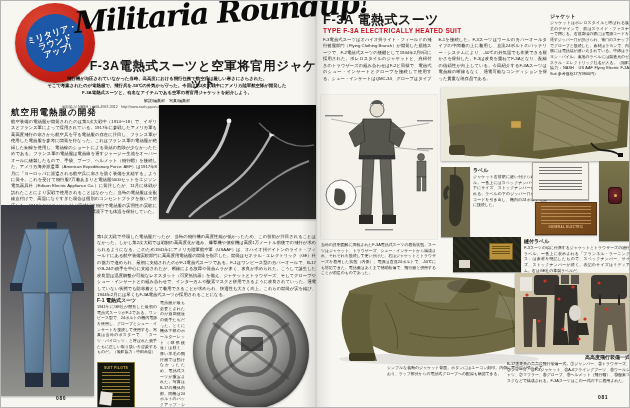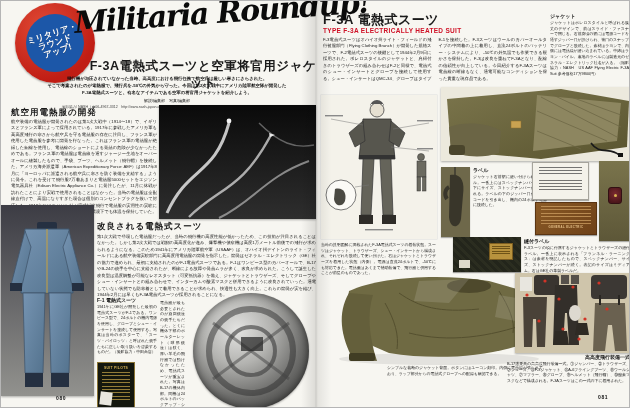--- a/index.html
+++ b/index.html
@@ -146,21 +146,20 @@
     <path d="M68,26 L82,80 L72,85 L62,42 Z" fill="url(#denim)" stroke="#41576d" stroke-width=".8"></path>
     <rect x="9" y="78" width="12" height="8" fill="#253041"></rect>
     <rect x="71" y="78" width="12" height="8" fill="#253041"></rect>
     <path d="M22,88 L44,88 L42,168 L24,168 Z" fill="url(#denim)" stroke="#41576d" stroke-width=".8"></path>
     <path d="M48,88 L70,88 L68,168 L50,168 Z" fill="url(#denim)" stroke="#41576d" stroke-width=".8"></path>
     <rect x="24" y="168" width="18" height="14" fill="#253041"></rect>
     <rect x="50" y="168" width="18" height="14" fill="#253041"></rect>
     <line x1="46" y1="24" x2="46" y2="88" stroke="#c9a23f" stroke-width="1"></line>
   </svg>
 
-  <div class="abs sec-head sec2-head">改良される電熱式スーツ</div>
   <div class="abs body-text sec2-body">第1次大戦で登場した電熱服だったが、当時の飛行機の高度性能が低かったため、この技術が注目されることはなかった。しかし第2次大戦では戦闘の高高度化が進み、爆撃機や偵察機は高度1万メートル前後での飛行が求められるようになる。このため1941年にアメリカ陸軍航空軍（USAAF）は、オハイオ州デイトンのライト・フィールドにある航空装備実験部門に高高度用電熱服の開発を指示した。開発はゼネラル・エレクトリック（GE）社の協力で進められ、最初に支給されたのがF-1電熱式スーツである。F-1はワンピース型のカバーオールで、B-17やB-24の銃手を中心に支給されたが、断線による故障や発熱ムラが多く、改良が求められた。こうして誕生した改良型は温度調整が可能なレオスタット（可変抵抗器）を備え、ジャケットとトラウザーズ、そしてグローブやシュー・インサートとの組み合わせで、インターカムや酸素マスクと併用できるように改良されていった。通電していない状態でも防寒着として着用できることが求められ、快適性も大きく向上。これらの開発が実を結び、1944年2月には早くもF-3A電熱式スーツが採用されることになる。</div>
 
   <div class="abs cap-title f1-head">F-1 電熱式スーツ</div>
   <div class="abs cap-text f1-body">1941年にGE社が開発した最初の電熱式スーツがF-1である。ワンピース型で、24ボルトの機内電源を使用し、グローブとシュー・インサートを接続して使用する。写真は当時のポスターで、「スーツ・パイロッツ」と呼ばれた銃手たちに正しい取り扱いを啓蒙するものだ。（撮影協力：中田商店）</div>
 
   <div class="abs plaque">
     <div class="plaque-title">SUIT PILOTS</div>
     <div class="plaque-lines"></div>
     <div class="plaque-tag"></div>
   </div>

